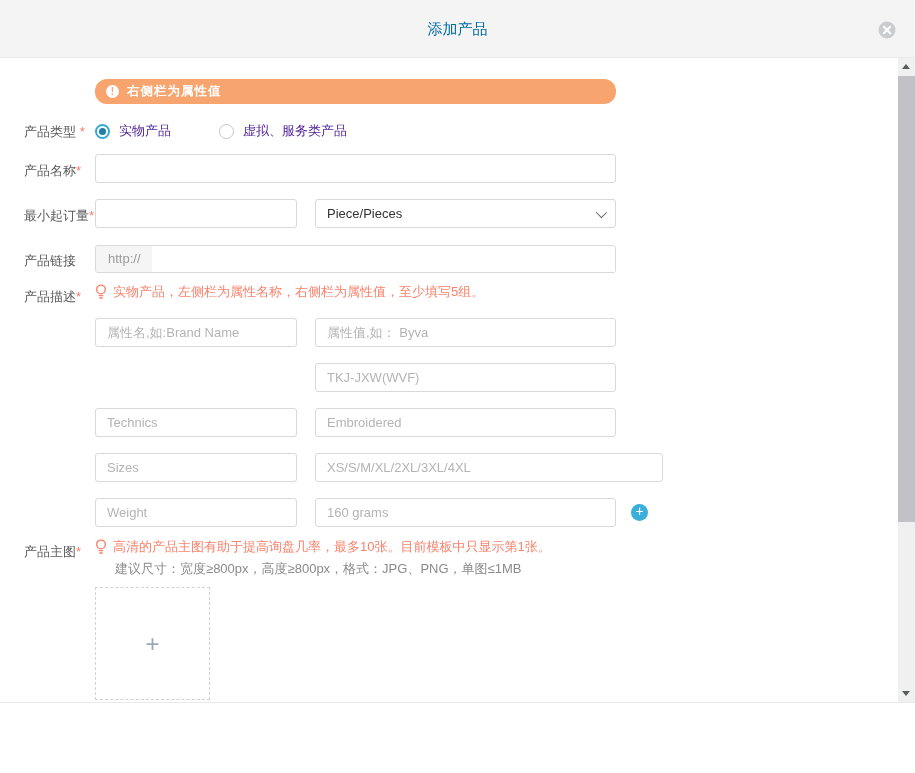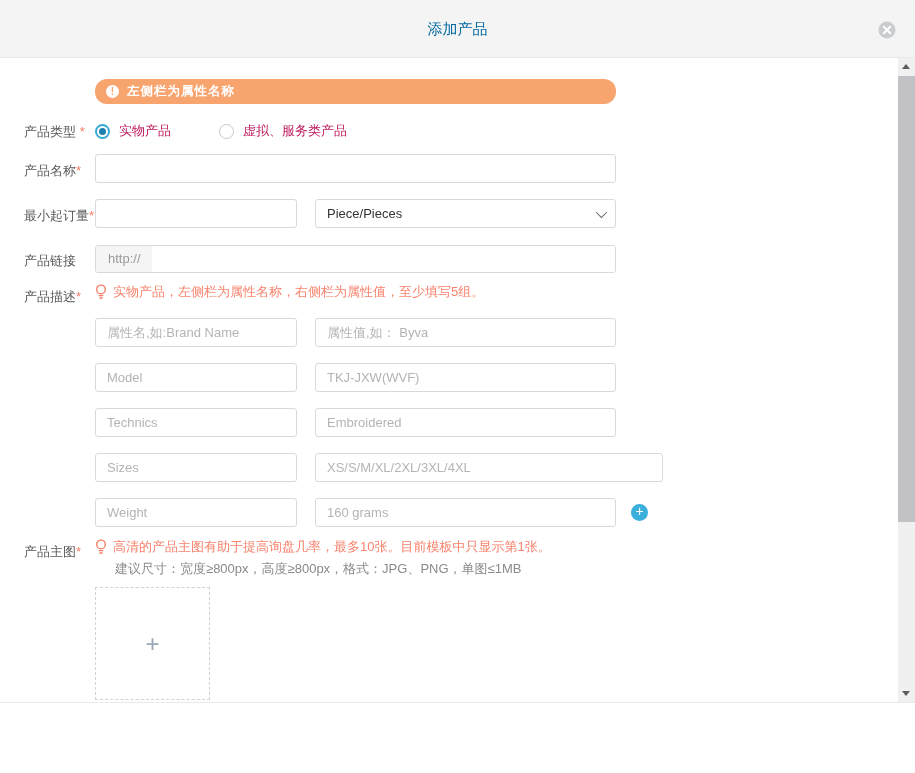--- a/index.html
+++ b/index.html
@@ -30,21 +30,21 @@
   
   .flabel { position:absolute; left:24px; font-size:13px; color:#595959; white-space:nowrap; }
   .req { color:#f87c6a; font-size:13px; }
 
   
   .radio-row { position:absolute; left:95px; top:122px; display:flex; align-items:center; }
   .radio { width:15px; height:15px; border-radius:50%; position:relative; cursor:pointer; }
   .radio.sel { border:2px solid #36a9d4; background:#fff; }
   .radio.sel::after { content:""; position:absolute; left:2px; top:2px; width:7px; height:7px; border-radius:50%; background:#1f7fac; }
   .radio.unsel { border:1px solid #c4c8cc; background:#fff; }
-  .radio-lbl { font-size:13px; color:#be185d; margin-left:9px; cursor:pointer; }
+  .radio-lbl { font-size:13px; color:#4c1d95; margin-left:9px; cursor:pointer; }
   .radio-gap { width:48px; }
 
   
   .inp { position:absolute; border:1px solid #d9d9d9; border-radius:3px; font-size:13px; color:#333; padding:0 11px; outline:none; background:#fff; font-family:inherit; }
   .inp::placeholder { color:#b4b4b4; }
 
   
   .sel-box { position:absolute; left:315px; top:199px; width:301px; height:29px; border:1px solid #d9d9d9; border-radius:3px; background:#fff; cursor:pointer; display:flex; align-items:center; padding:0 11px; }
   .sel-val { font-size:13px; color:#333; flex:1; }
   .chev { width:8px; height:8px; border-right:1.5px solid #666; border-bottom:1.5px solid #666; transform:rotate(45deg) translateY(-2px); }
@@ -80,21 +80,21 @@
       <svg width="18" height="18" viewBox="0 0 18 18">
         <circle cx="9" cy="9" r="8.5" fill="#c9cdd0"></circle>
         <line x1="5.8" y1="5.8" x2="12.2" y2="12.2" stroke="#fff" stroke-width="2" stroke-linecap="round"></line>
         <line x1="12.2" y1="5.8" x2="5.8" y2="12.2" stroke="#fff" stroke-width="2" stroke-linecap="round"></line>
       </svg>
     </div>
   </div>
 
   <div class="banner">
     <div class="banner-icon">!</div>
-    <div class="banner-text">左侧栏为属性名称</div>
+    <div class="banner-text">右侧栏为属性值</div>
   </div>
 
   <div class="flabel" style="top:123px;"><span>产品类型</span> <span class="req">*</span></div>
   <div class="radio-row">
     <div class="radio sel"></div>
     <span class="radio-lbl">实物产品</span>
     <span class="radio-gap"></span>
     <div class="radio unsel"></div>
     <span class="radio-lbl">虚拟、服务类产品</span>
   </div>
@@ -121,21 +121,20 @@
       <circle cx="6" cy="5.4" r="4.3" fill="none" stroke="#f8826c" stroke-width="1.4"></circle>
       <line x1="4.2" y1="11.6" x2="7.8" y2="11.6" stroke="#f8826c" stroke-width="1.4" stroke-linecap="round"></line>
       <line x1="4.8" y1="14" x2="7.2" y2="14" stroke="#f8826c" stroke-width="1.4" stroke-linecap="round"></line>
     </svg>
     <span>实物产品，左侧栏为属性名称，右侧栏为属性值，至少填写5组。</span>
   </div>
 
   <input class="inp" style="left: 95px; top: 318px; width: 202px; height: 29px;" placeholder="属性名,如:Brand Name">
   <input class="inp" style="left: 315px; top: 318px; width: 301px; height: 29px;" placeholder="属性值,如： Byva">
 
-  <input class="inp" style="left: 95px; top: 363px; width: 202px; height: 29px;" placeholder="Model">
   <input class="inp" style="left: 315px; top: 363px; width: 301px; height: 29px;" placeholder="TKJ-JXW(WVF)">
 
   <input class="inp" style="left: 95px; top: 408px; width: 202px; height: 29px;" placeholder="Technics">
   <input class="inp" style="left: 315px; top: 408px; width: 301px; height: 29px;" placeholder="Embroidered">
 
   <input class="inp" style="left: 95px; top: 453px; width: 202px; height: 29px;" placeholder="Sizes">
   <input class="inp" style="left: 315px; top: 453px; width: 348px; height: 29px;" placeholder="XS/S/M/XL/2XL/3XL/4XL">
 
   <input class="inp" style="left: 95px; top: 498px; width: 202px; height: 29px;" placeholder="Weight">
   <input class="inp" style="left: 315px; top: 498px; width: 301px; height: 29px;" placeholder="160 grams">

